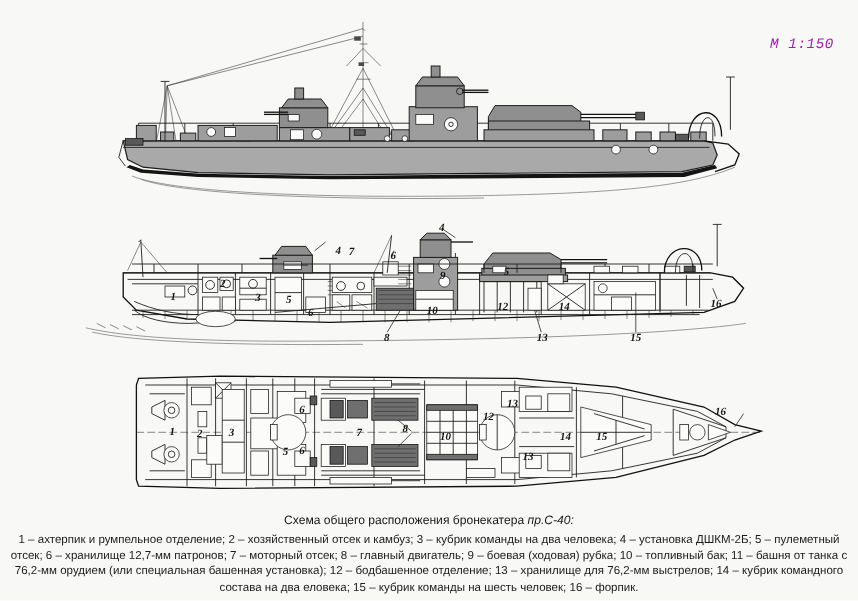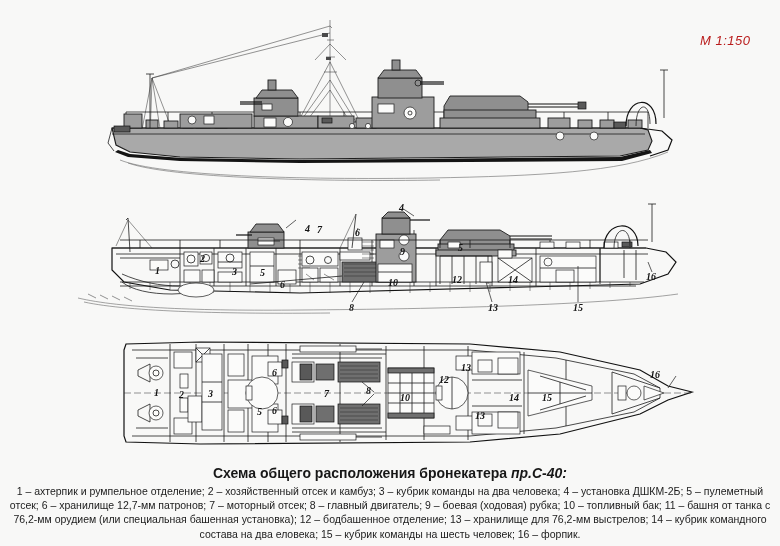--- a/index.html
+++ b/index.html
@@ -15,25 +15,25 @@
     background: #f8f8f7;
     overflow: hidden;
     font-family: "Liberation Sans", sans-serif;
     color: #1a1a1a;
   }
   
   #scale-note {
     position: absolute;
     left: 700px;
     top: 33px;
-    font-family: Liberation Sans, sans-serif;
+    font-family: Liberation Mono, monospace;
     font-style: italic;
     font-size: 13px;
     letter-spacing: 0.5px;
-    color: #b91c1c;
+    color: #a21caf;
   }
   
   .view {
     position: absolute;
     left: 0;
     top: 0;
   }
   svg { display: block; }
   .ln   { fill: none; stroke: #1d1d1d; stroke-width: 0.8; }
   .ln-t { fill: none; stroke: #2a2a2a; stroke-width: 0.5; }
@@ -64,22 +64,22 @@
   
   #caption {
     position: absolute;
     left: 8px;
     top: 466px;
     width: 764px;
     text-align: center;
   }
   #cap-title {
     font-family: "Liberation Sans", sans-serif;
-    font-weight: 700;
-    font-size: 14px;
+    font-weight: 400;
+    font-size: 11px;
     line-height: 14px;
     color: #171717;
     margin-bottom: 4px;
   }
   #cap-title .proj { font-style: italic; }
   #cap-legend {
     font-family: "Liberation Sans", sans-serif;
     font-size: 10.5px;
     line-height: 14.2px;
     color: #1b1b1b;

